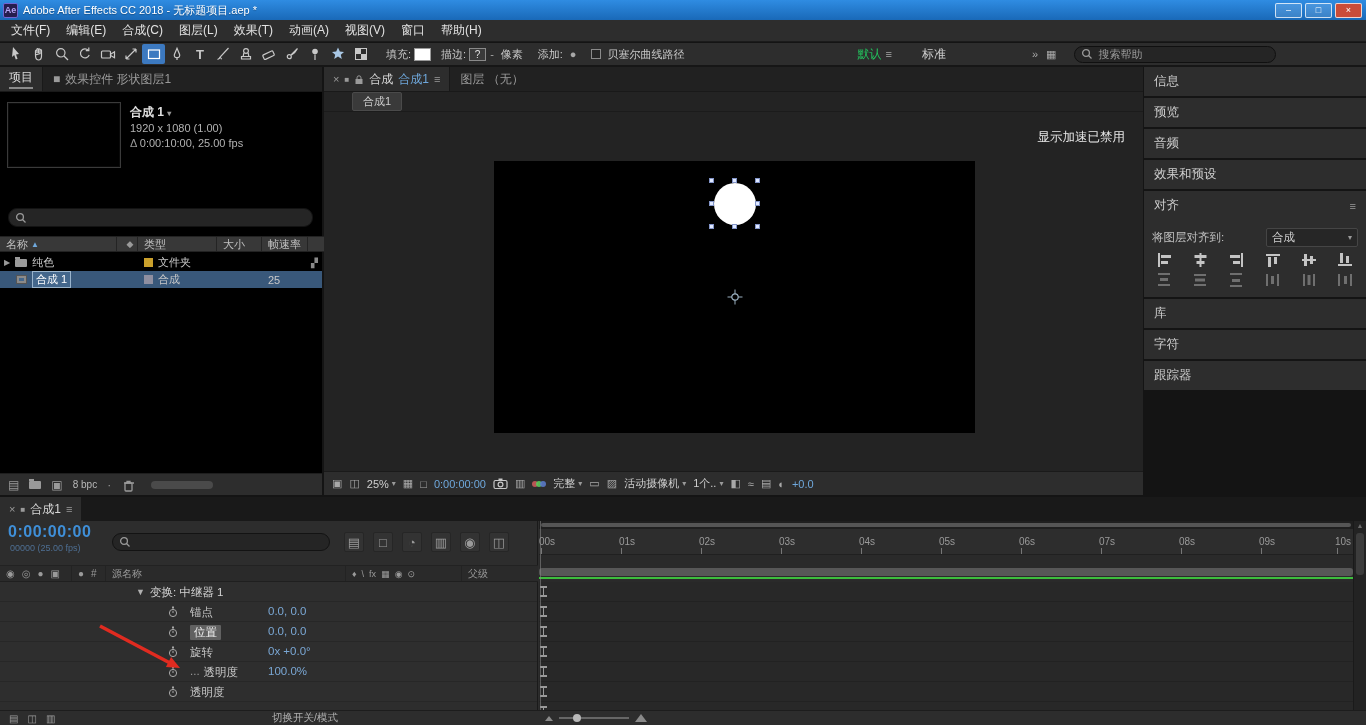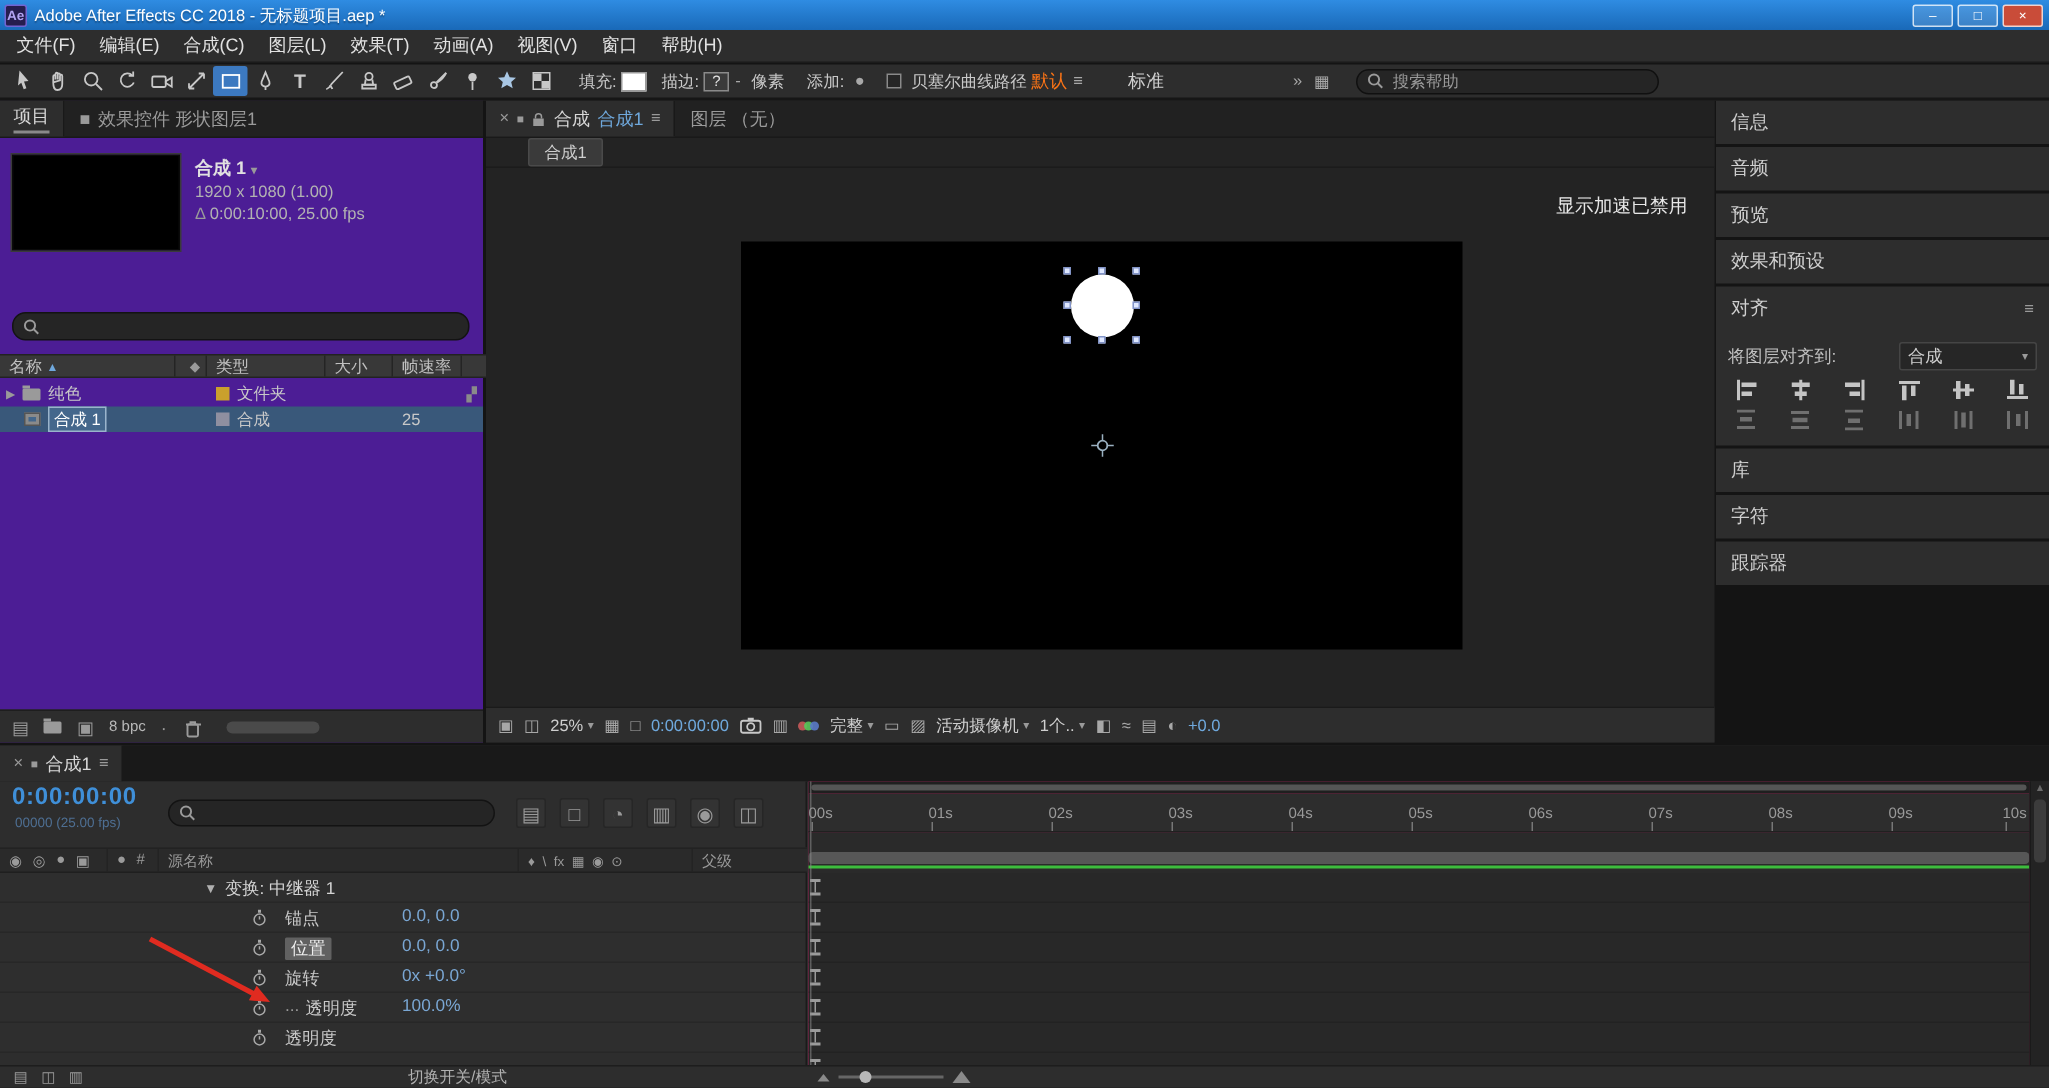--- a/index.html
+++ b/index.html
@@ -17,27 +17,27 @@
 
 #toolbar{position:absolute;left:0;top:43px;width:1366px;height:24px;background:#2d2d2d;border-bottom:2px solid #161616;display:flex;align-items:center;padding-left:4px;z-index:8}
 .tool{width:23px;height:20px;display:flex;align-items:center;justify-content:center;flex:none}
 .tool.sel{background:#3c79c0;border-radius:2px}
 .ti{stroke:#c8c8c8;fill:none;stroke-width:1.2}
 .tb-label{color:#c8c8c8;font-size:11px;margin:0 3px;flex:none}
 .swatch-fill{width:17px;height:13px;background:#fff;border:1px solid #9a9a9a;flex:none}
 .swatch-stroke{width:17px;height:13px;background:#3a3a3a;border:1px solid #8a8a8a;color:#e0e0e0;font-size:10px;text-align:center;line-height:12px;flex:none}
 .tb-check{width:10px;height:10px;border:1px solid #8a8a8a;background:#262626;flex:none;margin:0 4px 0 10px}
 .tb-glyph{color:#a8a8a8;font-size:11px;margin:0 4px;flex:none}
-#workspace-active{color:#f97316;font-size:12px;}
+#workspace-active{color:#22c55e;font-size:12px;margin-left:170px}
 #workspace-next{color:#cfcfcf;font-size:12px;margin-left:26px}
 #help-search{margin-left:14px;width:202px;height:17px;background:#252525;border:1px solid #101010;border-radius:9px;display:flex;align-items:center;padding:0 6px;gap:5px}
 #help-search span{color:#9a9a9a;font-size:11px}
 .mag{stroke:#9a9a9a;fill:none;stroke-width:1.3}
 
-.panel{position:absolute;background:#4c1d95}
+.panel{position:absolute;background:#000000}
 .ptabs{height:25px;background:#212121;border-bottom:1px solid #191919;display:flex;align-items:stretch}
 .ptab{display:flex;align-items:center;gap:5px;padding:0 9px;background:#2d2d2d;border-right:1px solid #191919}
 .ptab .sq{color:#9a9a9a;font-size:8px}
 .ptab .ttl{color:#d8d8d8;font-size:12px}
 .ptab-inactive{display:flex;align-items:center;gap:5px;padding:0 10px;color:#9a9a9a}
 .pmenu{color:#9a9a9a;font-size:11px}
 
 #project{left:0;top:67px;width:322px;height:428px}
 #proj-thumb{position:absolute;left:8px;top:36px;width:112px;height:64px;background:#000;border:1px solid #0a0a0a;outline:1px solid #3a3a3a}
 #proj-info{position:absolute;left:130px;top:38px;line-height:15px}
@@ -445,24 +445,24 @@
     <span class="cb-icon">◐</span>
     <span id="cb-exp">+0.0</span>
   </div>
 </div>
 
 <div id="rightcol" class="panel">
   <div class="rp-head">
       <span>信息</span>
     </div>
   <div class="rp-head">
+      <span>预览</span>
+    </div>
+  <div class="rp-head">
       <span>音频</span>
-    </div>
-  <div class="rp-head">
-      <span>预览</span>
     </div>
   <div class="rp-head">
       <span>效果和预设</span>
     </div>
   <div class="rp-head" style="margin-bottom:0">
     <span>对齐</span>
     <span class="pmenu">≡</span>
   </div>
   <div id="align-body">
     <div class="al-row1">

